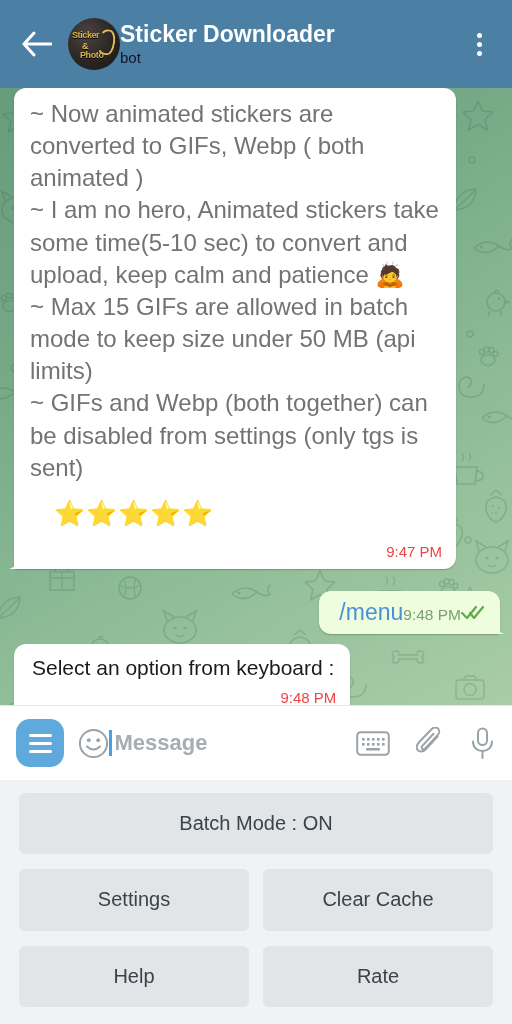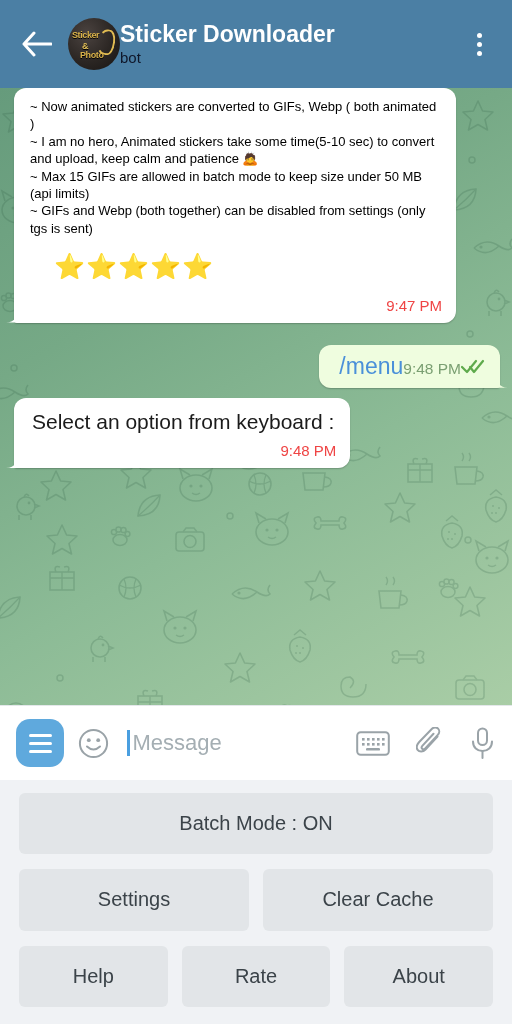--- a/index.html
+++ b/index.html
@@ -160,23 +160,23 @@
     right: -8px; bottom: 0;
     width: 13px; height: 16px;
     background: #effddf;
     clip-path: path("M0,16 L0,0 C0,9 4,16 13,16 Z");
   }
 
   .bubble-main {
     padding: 10px 14px 4px 16px;
   }
   .msg-text {
-    font-size: 13px;
+    font-size: 24px;
     line-height: 1.34;
-    color: #000000;
+    color: #737373;
     white-space: pre-wrap;
   }
   .msg-link { color: #5a9fd4; }
   .stars {
     font-size: 25px;
     line-height: 1.25;
     padding: 14px 0 10px 24px;
     letter-spacing: 1px;
   }
   .helpline {
@@ -253,23 +253,24 @@
   .smiley {
     margin-left: 14px;
     flex: 0 0 31px;
     cursor: pointer;
     display: flex; align-items: center;
   }
   .msg-field {
     flex: 1 1 auto;
     display: flex;
     align-items: flex-end;
-    margin-left: 18px;
+    margin-left: 0;
     min-width: 0;
     cursor: text;
+    font-weight: bold;
   }
   .caret {
     width: 2.5px; height: 26px;
     background: #4a9fe0;
     flex: 0 0 2.5px;
   }
   .placeholder {
     font-size: 22px;
     color: #a4aeb3;
     margin-left: 3px;
@@ -584,17 +585,16 @@
     <div class="kb-row">
       <div class="kb-btn">Batch Mode : ON</div>
     </div>
     <div class="kb-row">
       <div class="kb-btn">Settings</div>
       <div class="kb-btn">Clear Cache</div>
     </div>
     <div class="kb-row">
       <div class="kb-btn">Help</div>
       <div class="kb-btn">Rate</div>
-      <div class="kb-btn">About</div>
     </div>
   </div>
 
 </div>
 
 </body></html>

